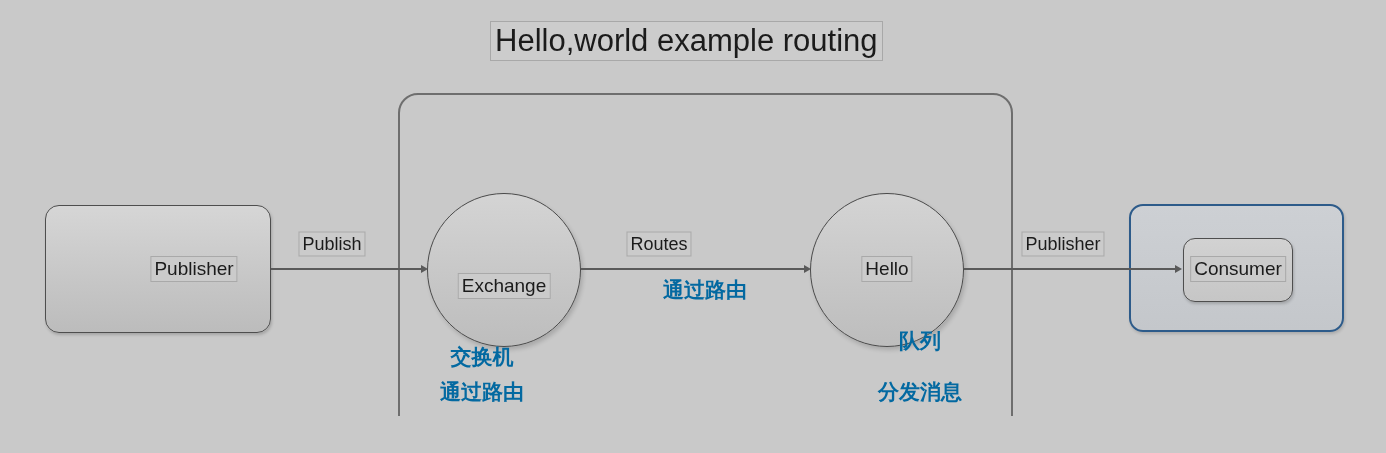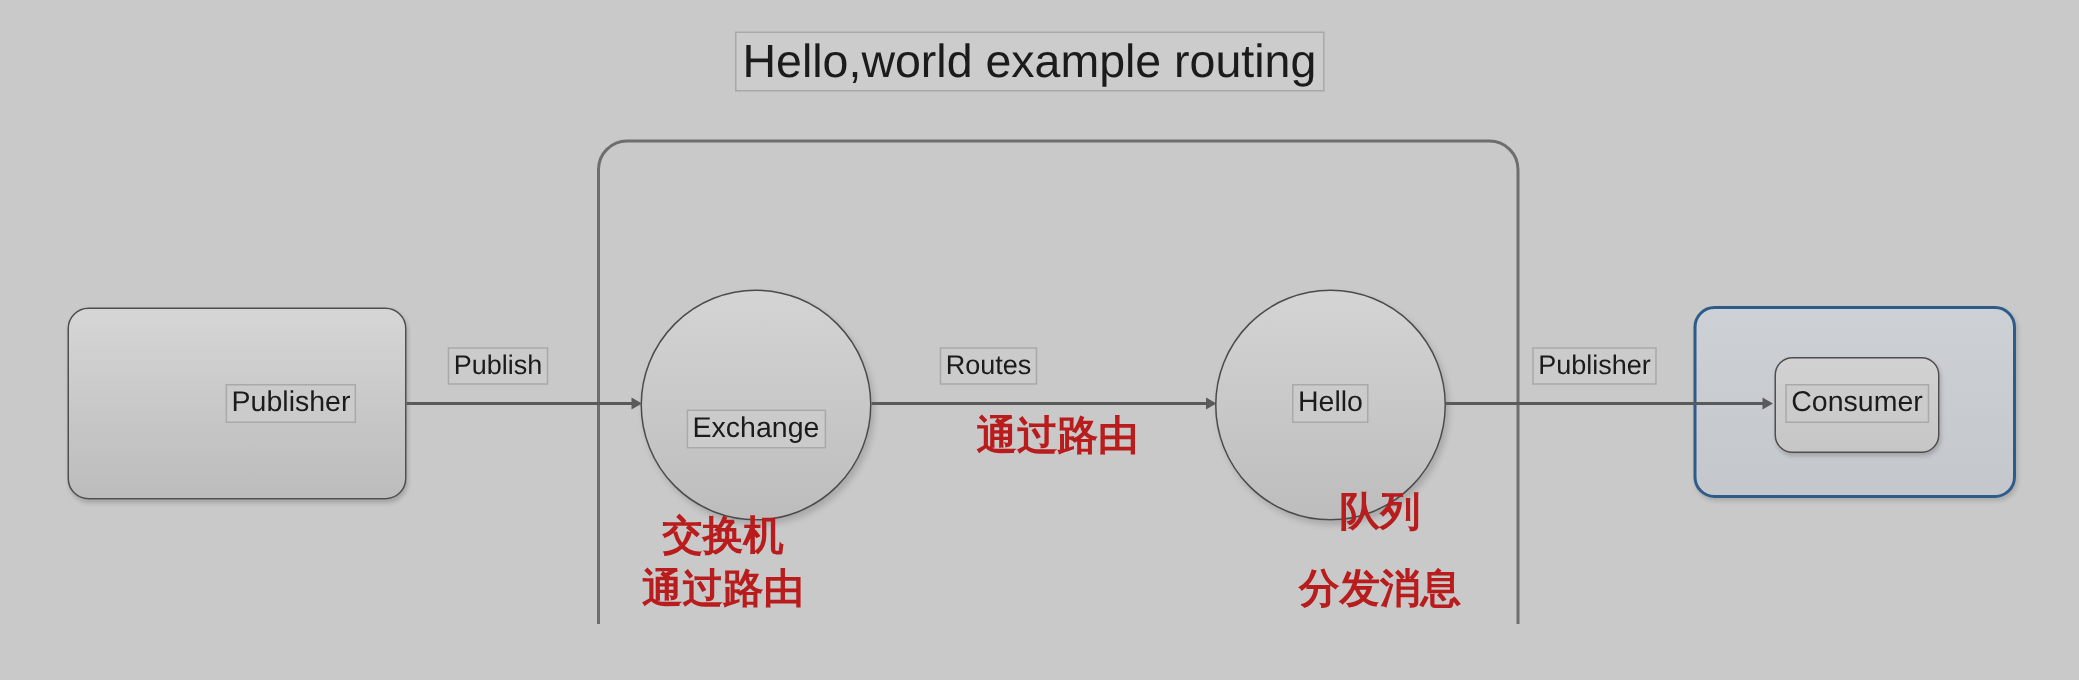--- a/index.html
+++ b/index.html
@@ -115,23 +115,23 @@
     white-space: nowrap;
     transform: translate(-50%, -50%);
   }
   #publish-label  { left: 332px; top: 244px; }
   #routes-label   { left: 659px; top: 244px; }
   #consumes-label { left: 1063px; top: 244px; }
 
   
   .annotation {
     position: absolute;
-    color: #b91c1c;
+    color: #0369a1;
     font-weight: bold;
-    font-size: 27px;
+    font-size: 21px;
     line-height: 26px;
     white-space: nowrap;
     transform: translateX(-50%);
   }
   #ann-exchange-1 { left: 482px; top: 344px; }
   #ann-exchange-2 { left: 482px; top: 379px; }
   #ann-queue-1    { left: 920px; top: 328px; }
   #ann-queue-2    { left: 920px; top: 379px; }
   #ann-routes     { left: 705px; top: 277px; }
 

